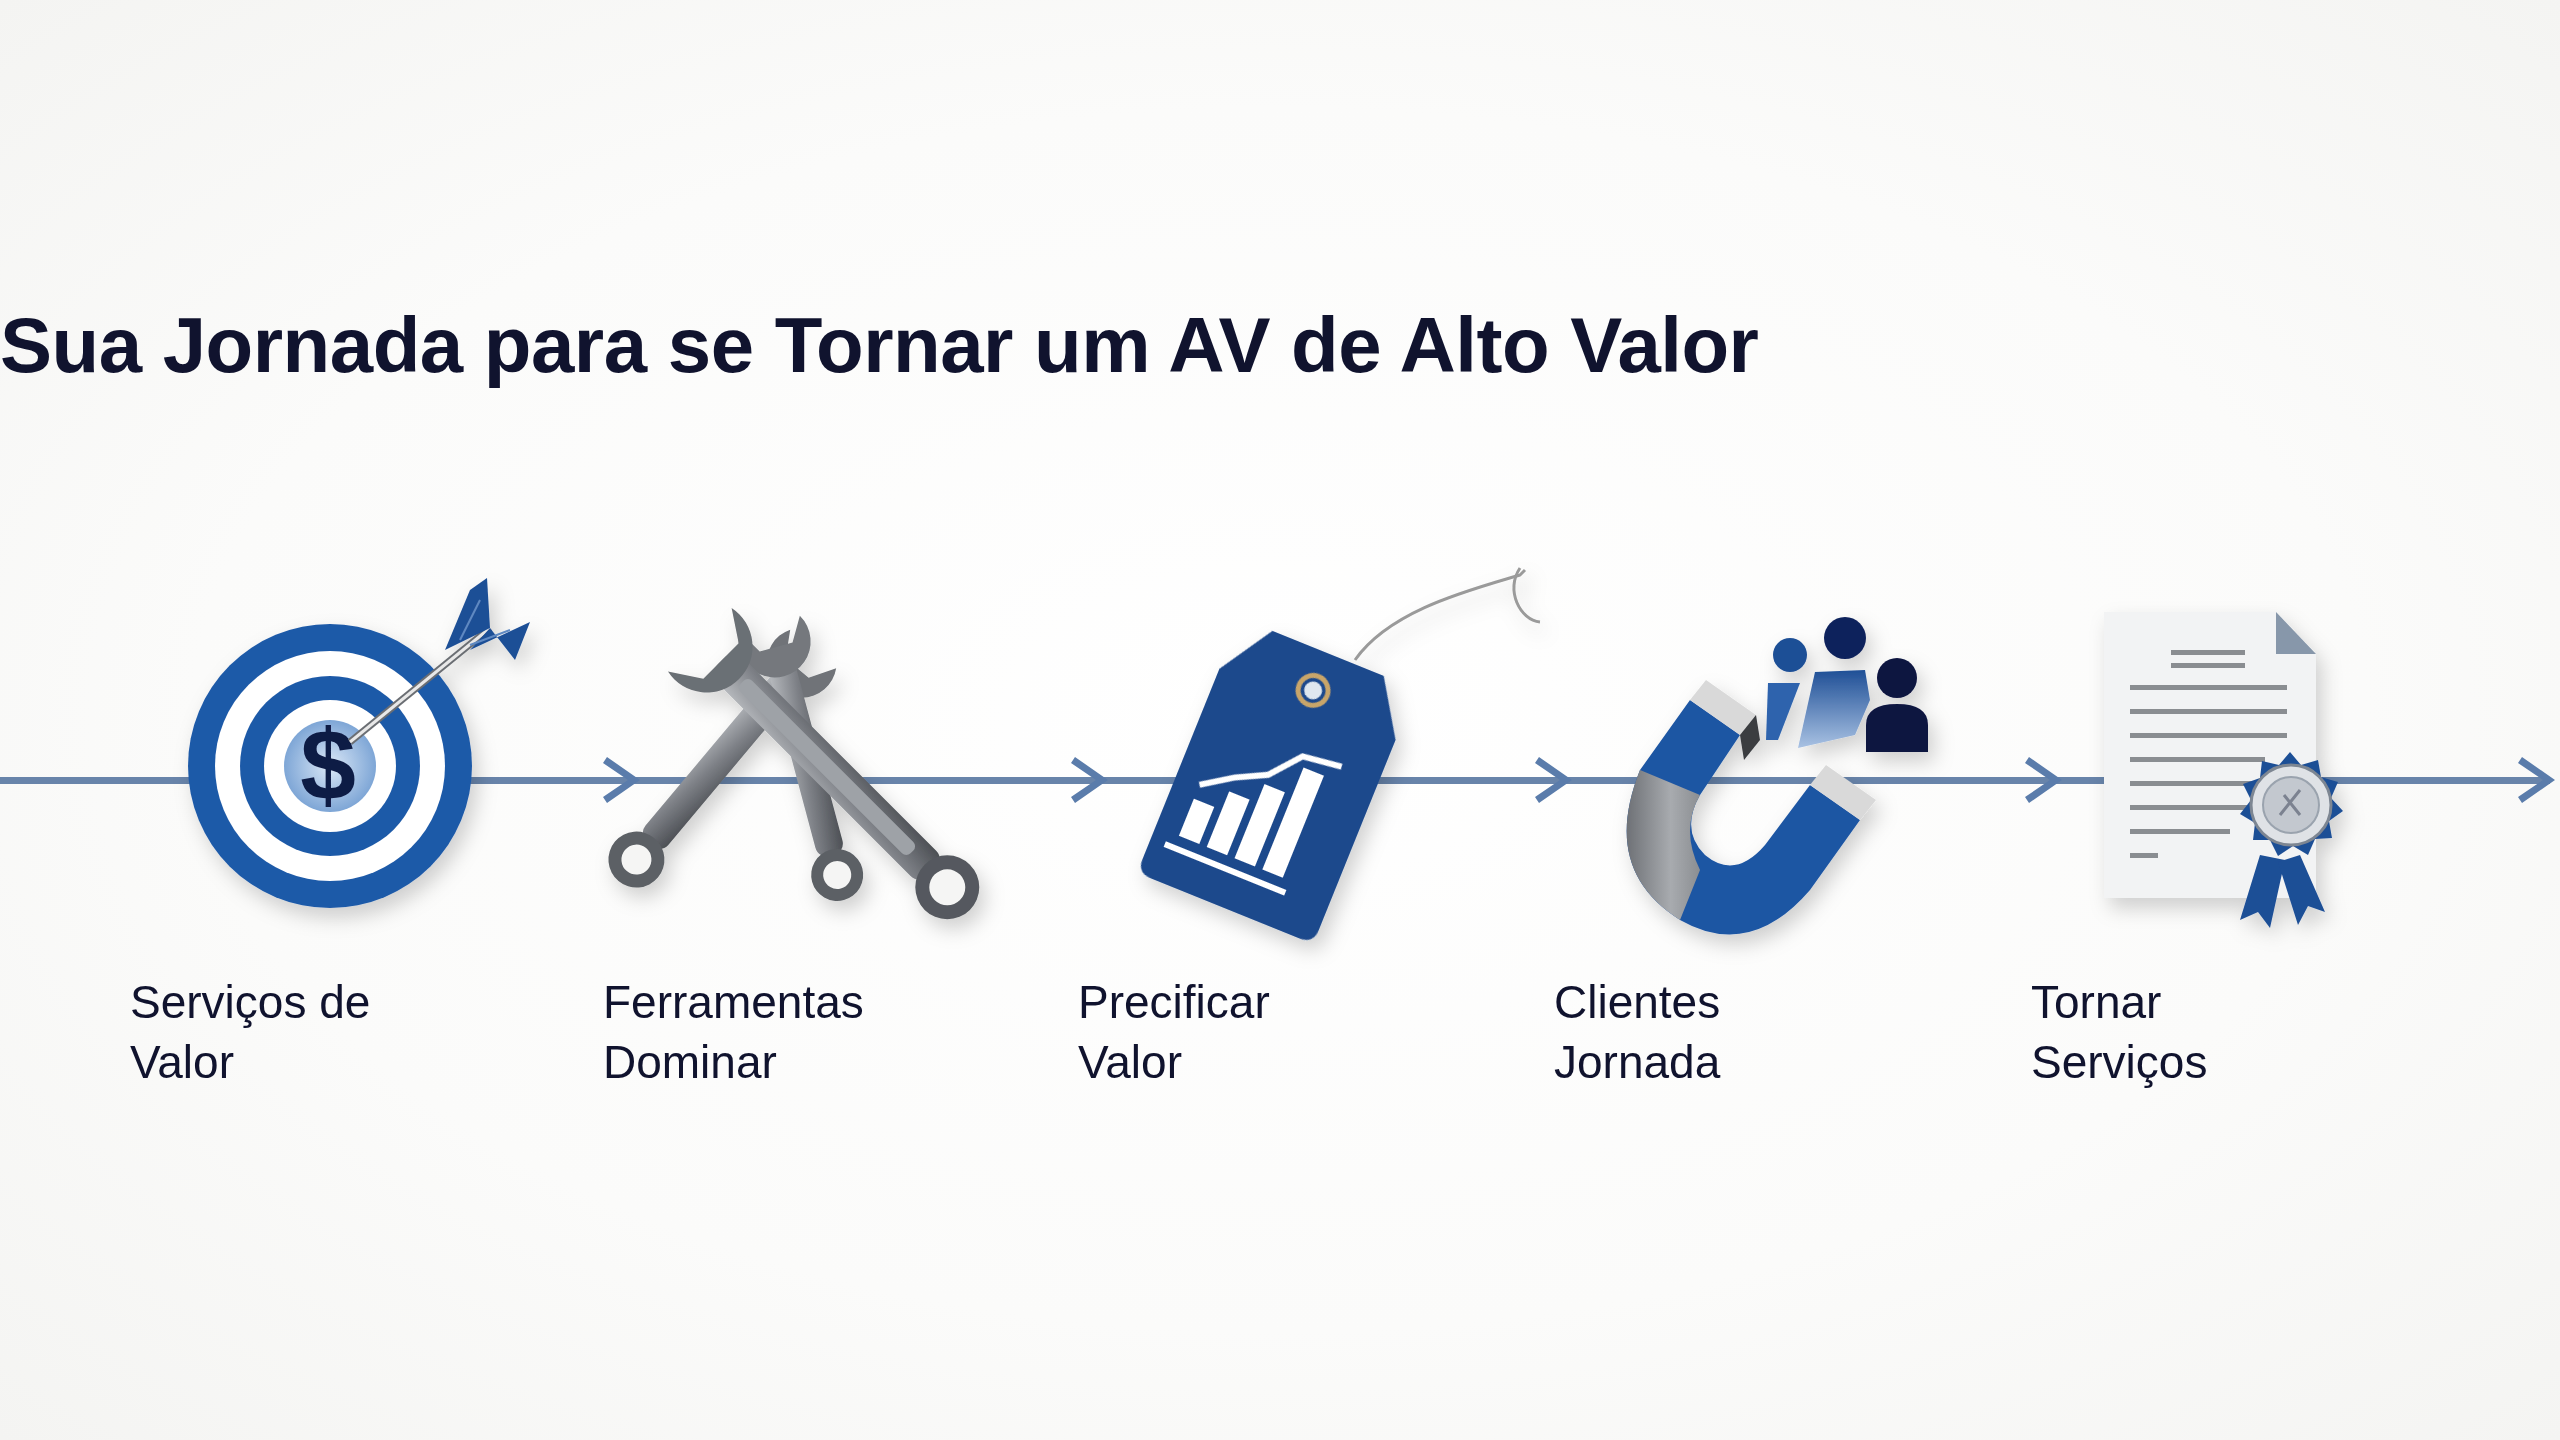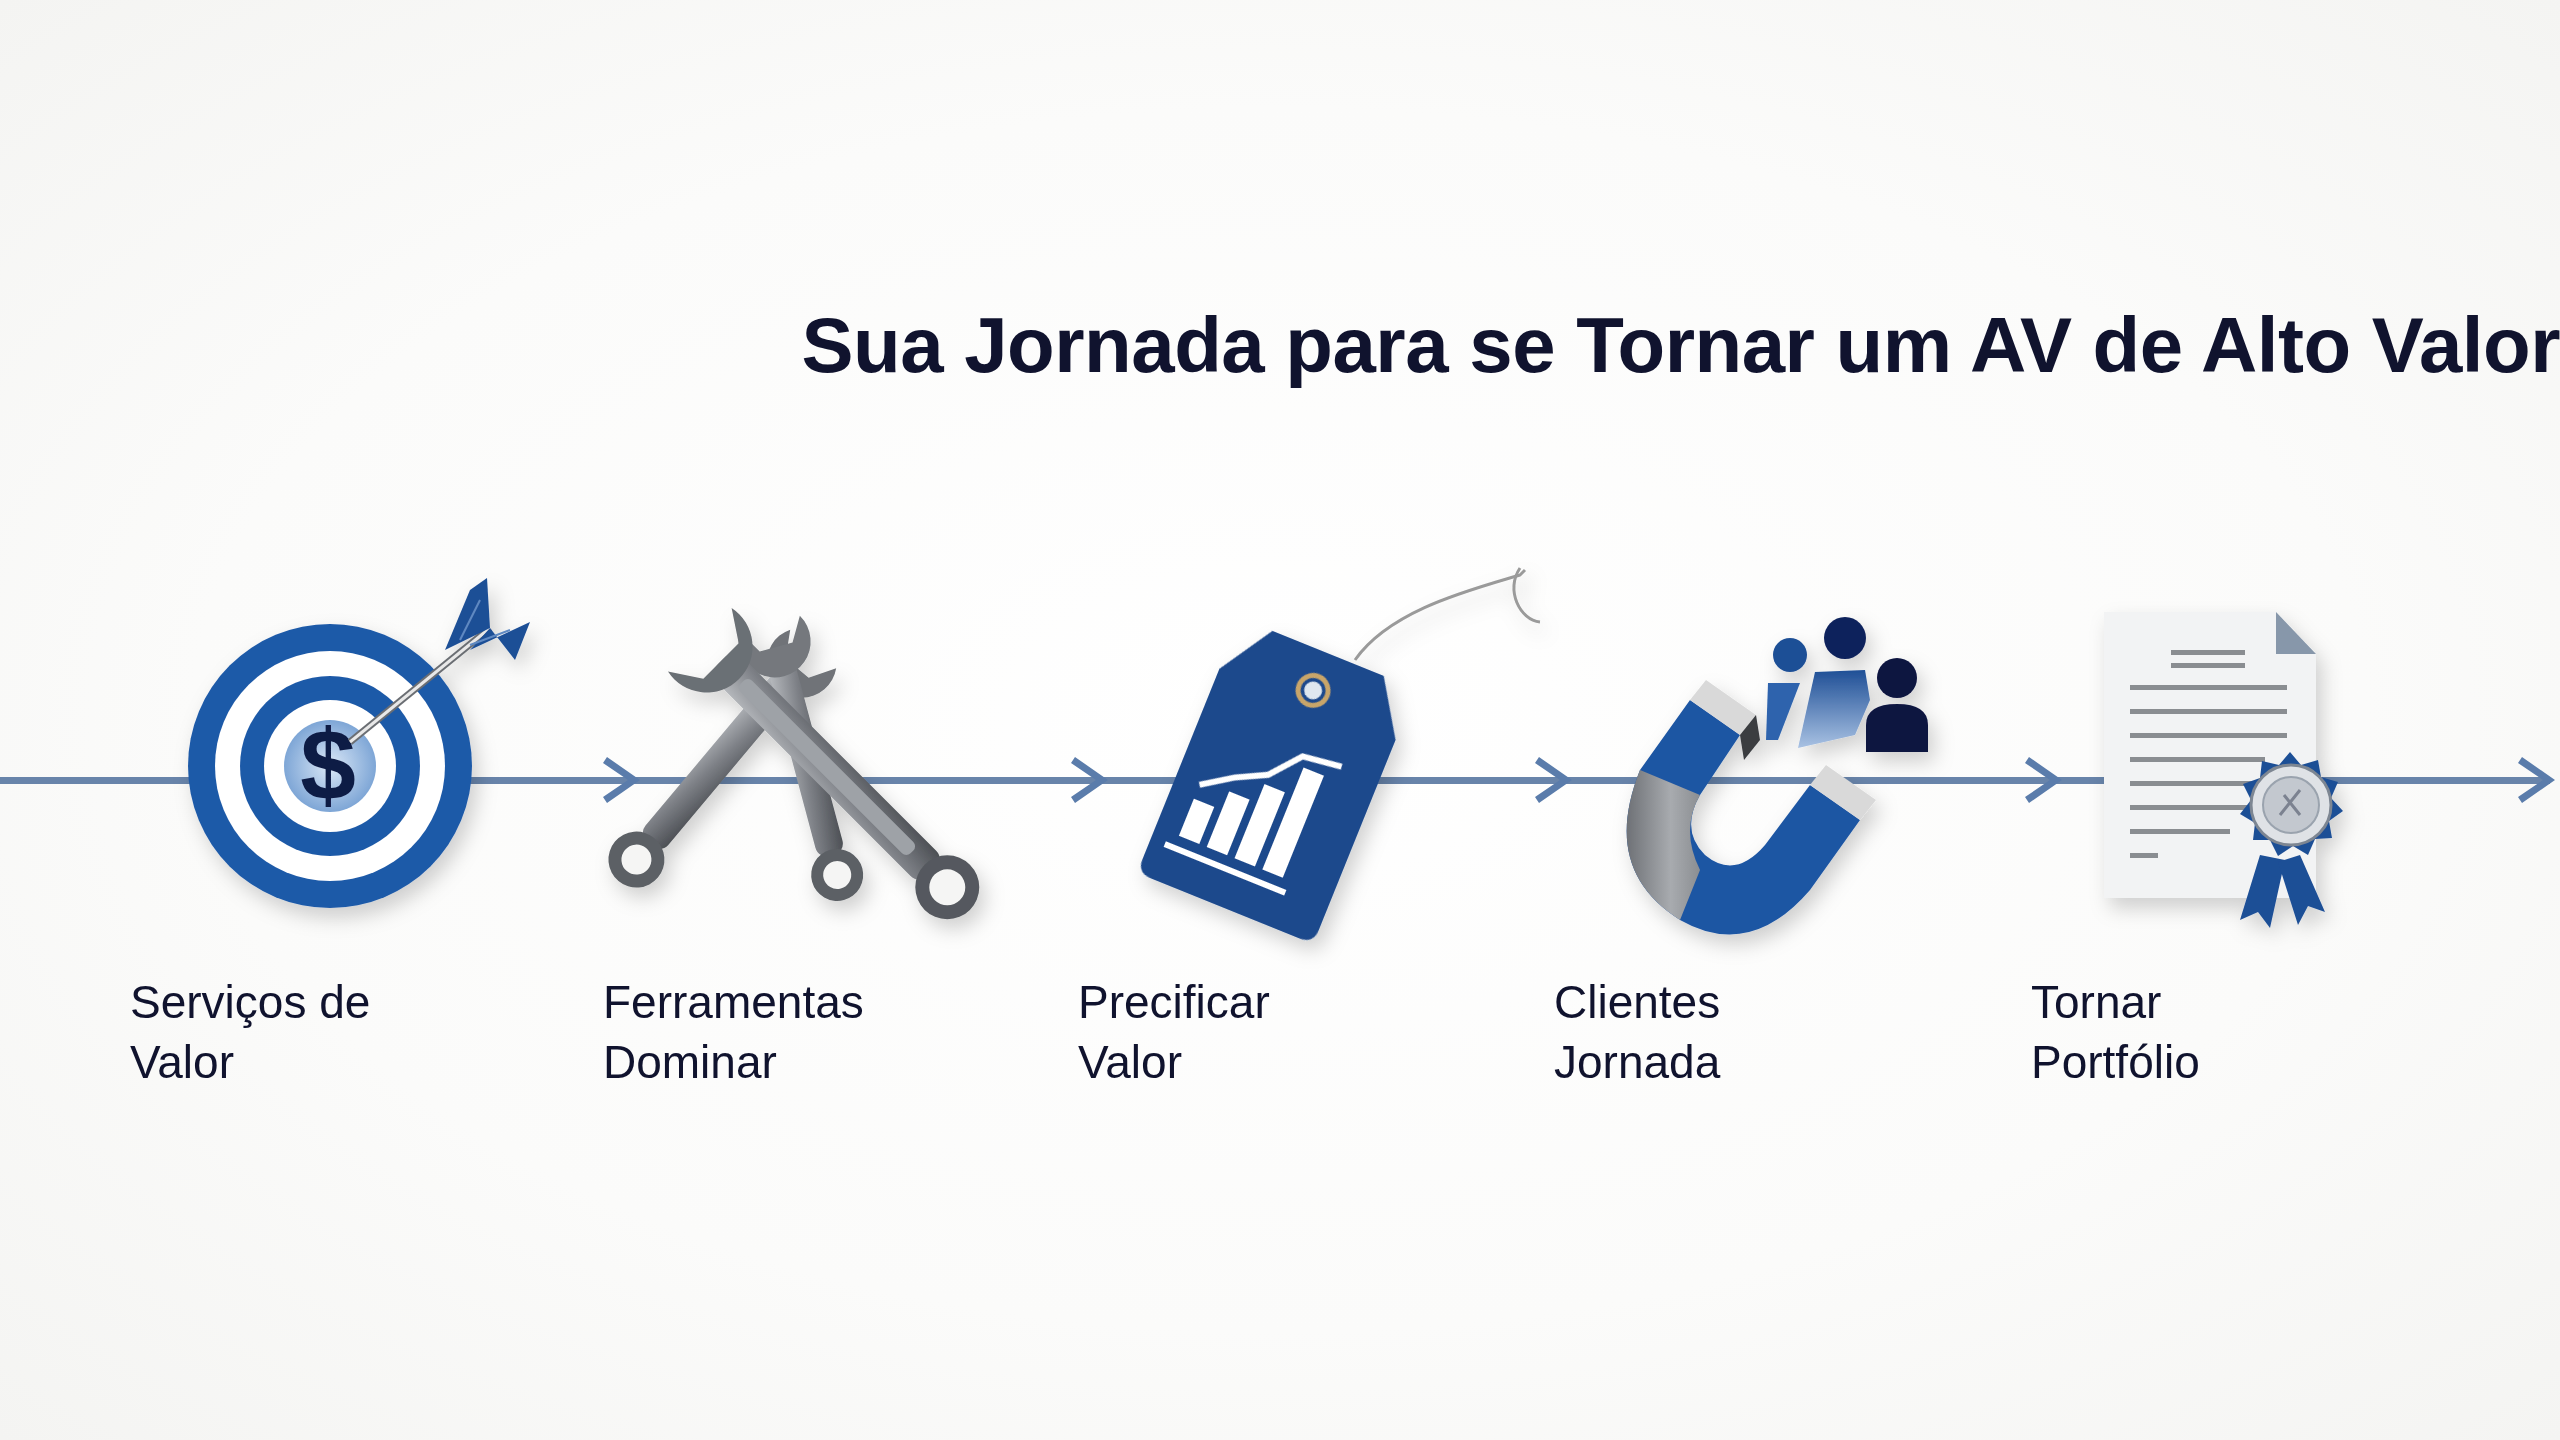--- a/index.html
+++ b/index.html
@@ -3,21 +3,21 @@
 <meta charset="utf-8">
 <style>
   html, body { margin: 0; padding: 0; }
   body {
     width: 2560px; height: 1440px; overflow: hidden; position: relative;
     background: radial-gradient(ellipse at 50% 50%, #ffffff 0%, #fbfbfa 60%, #f4f4f2 100%);
     font-family: "Liberation Sans", "DejaVu Sans", sans-serif;
   }
   .title {
     position: absolute; left: 0; right: 0; top: 248px;
-    text-align: right; font-weight: bold; font-size: 78px;
+    text-align: left; font-weight: bold; font-size: 78px;
     color: #10132e; letter-spacing: -0.5px;
   }
   .timeline { position: absolute; left: 0; top: 0; width: 2560px; height: 1440px; }
   .step { position: absolute; }
   .label {
     position: absolute; top: 972px; width: 400px; margin-left: -200px;
     text-align: left; font-size: 46px; line-height: 60px; color: #10132e;
   }
   .label span { display: block; }
 </style>
@@ -189,15 +189,15 @@
 </div>
 <div class="step">
   <div class="label" style="left:1754px;">
     <span>Clientes</span>
     <span>Jornada</span>
   </div>
 </div>
 <div class="step">
   <div class="label" style="left:2231px;">
     <span>Tornar</span>
-    <span>Portfólio</span>
+    <span>Serviços</span>
   </div>
 </div>
 
 </body></html>

